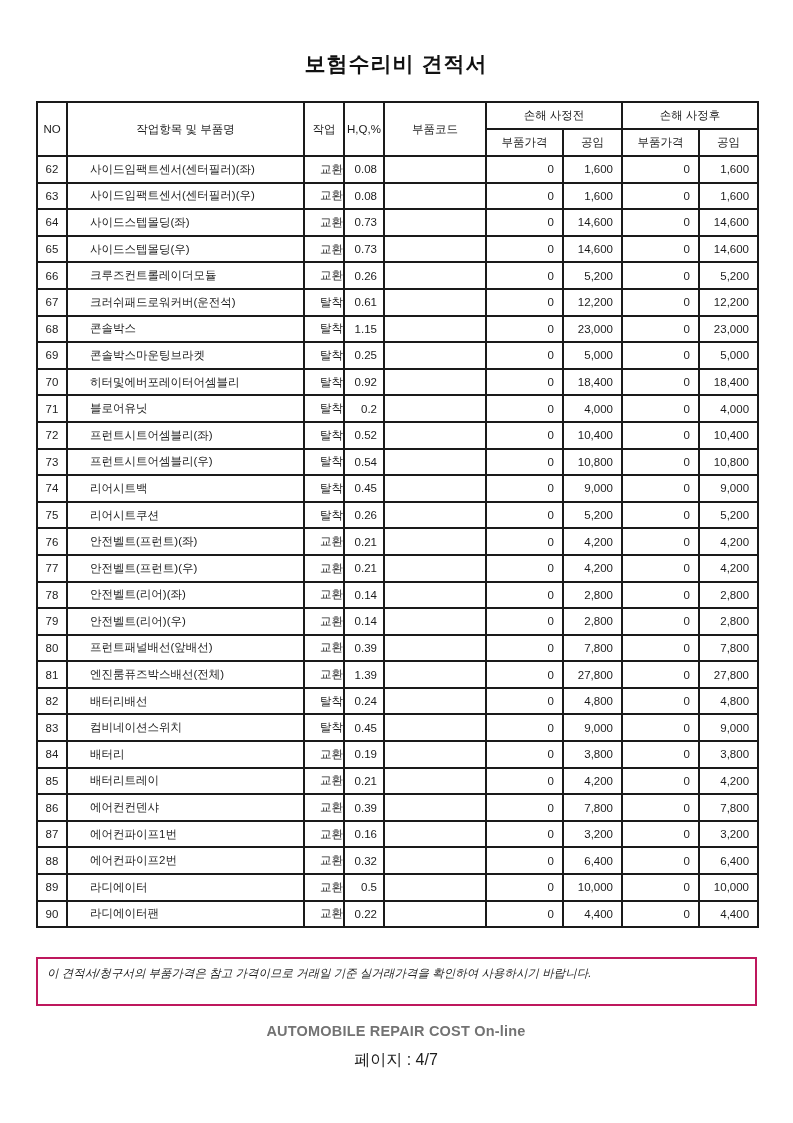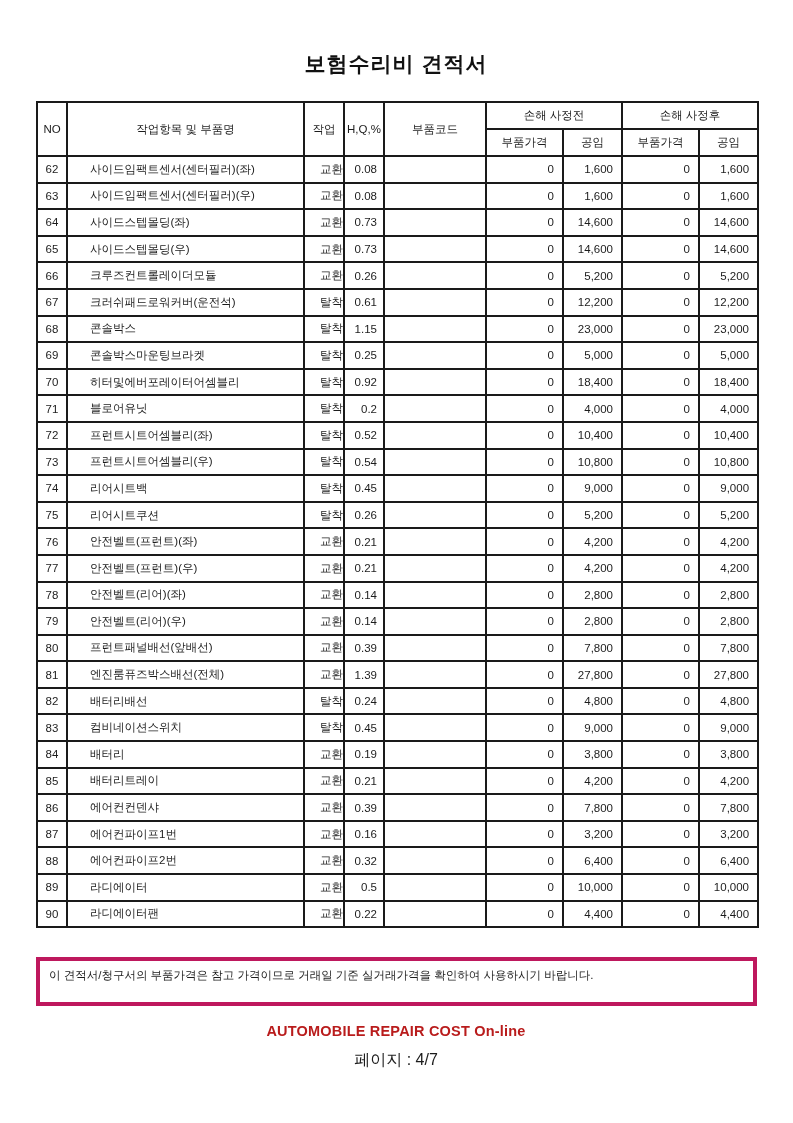--- a/index.html
+++ b/index.html
@@ -36,34 +36,35 @@
   table.estimate thead th { text-align:center; height:27px; padding:0 2px; }
   table.estimate tbody td { height:26.6px; }
   .c-no   { text-align:center;border-radius:7px; }
   .c-name { text-align:left; padding-left:22px; }
   .c-work { text-align:right; }
   .c-hq   { text-align:right; padding-right:6px; }
   .c-code { }
   .c-num  { text-align:right; padding-right:8px; }
   .notice-box {
     margin-top:29px;
-    border:4px solid #be185d;
+    border:2px solid #be185d;
     width:721px;
     height:49px;
     padding:7px 9px;
     font-size:11.5px;
     line-height:1.35;
+    font-style:italic;
   }
   .footer-brand {
     margin-top:17px;
     text-align:center;
     font-size:14.5px;
     font-weight:bold;
     letter-spacing:0.2px;
-    color:#b91c1c;
+    color:#737373;
   }
   .page-indicator {
     margin-top:11px;
     text-align:center;
     font-size:16px;
   }
 </style>
 </head>
 <body>
 

